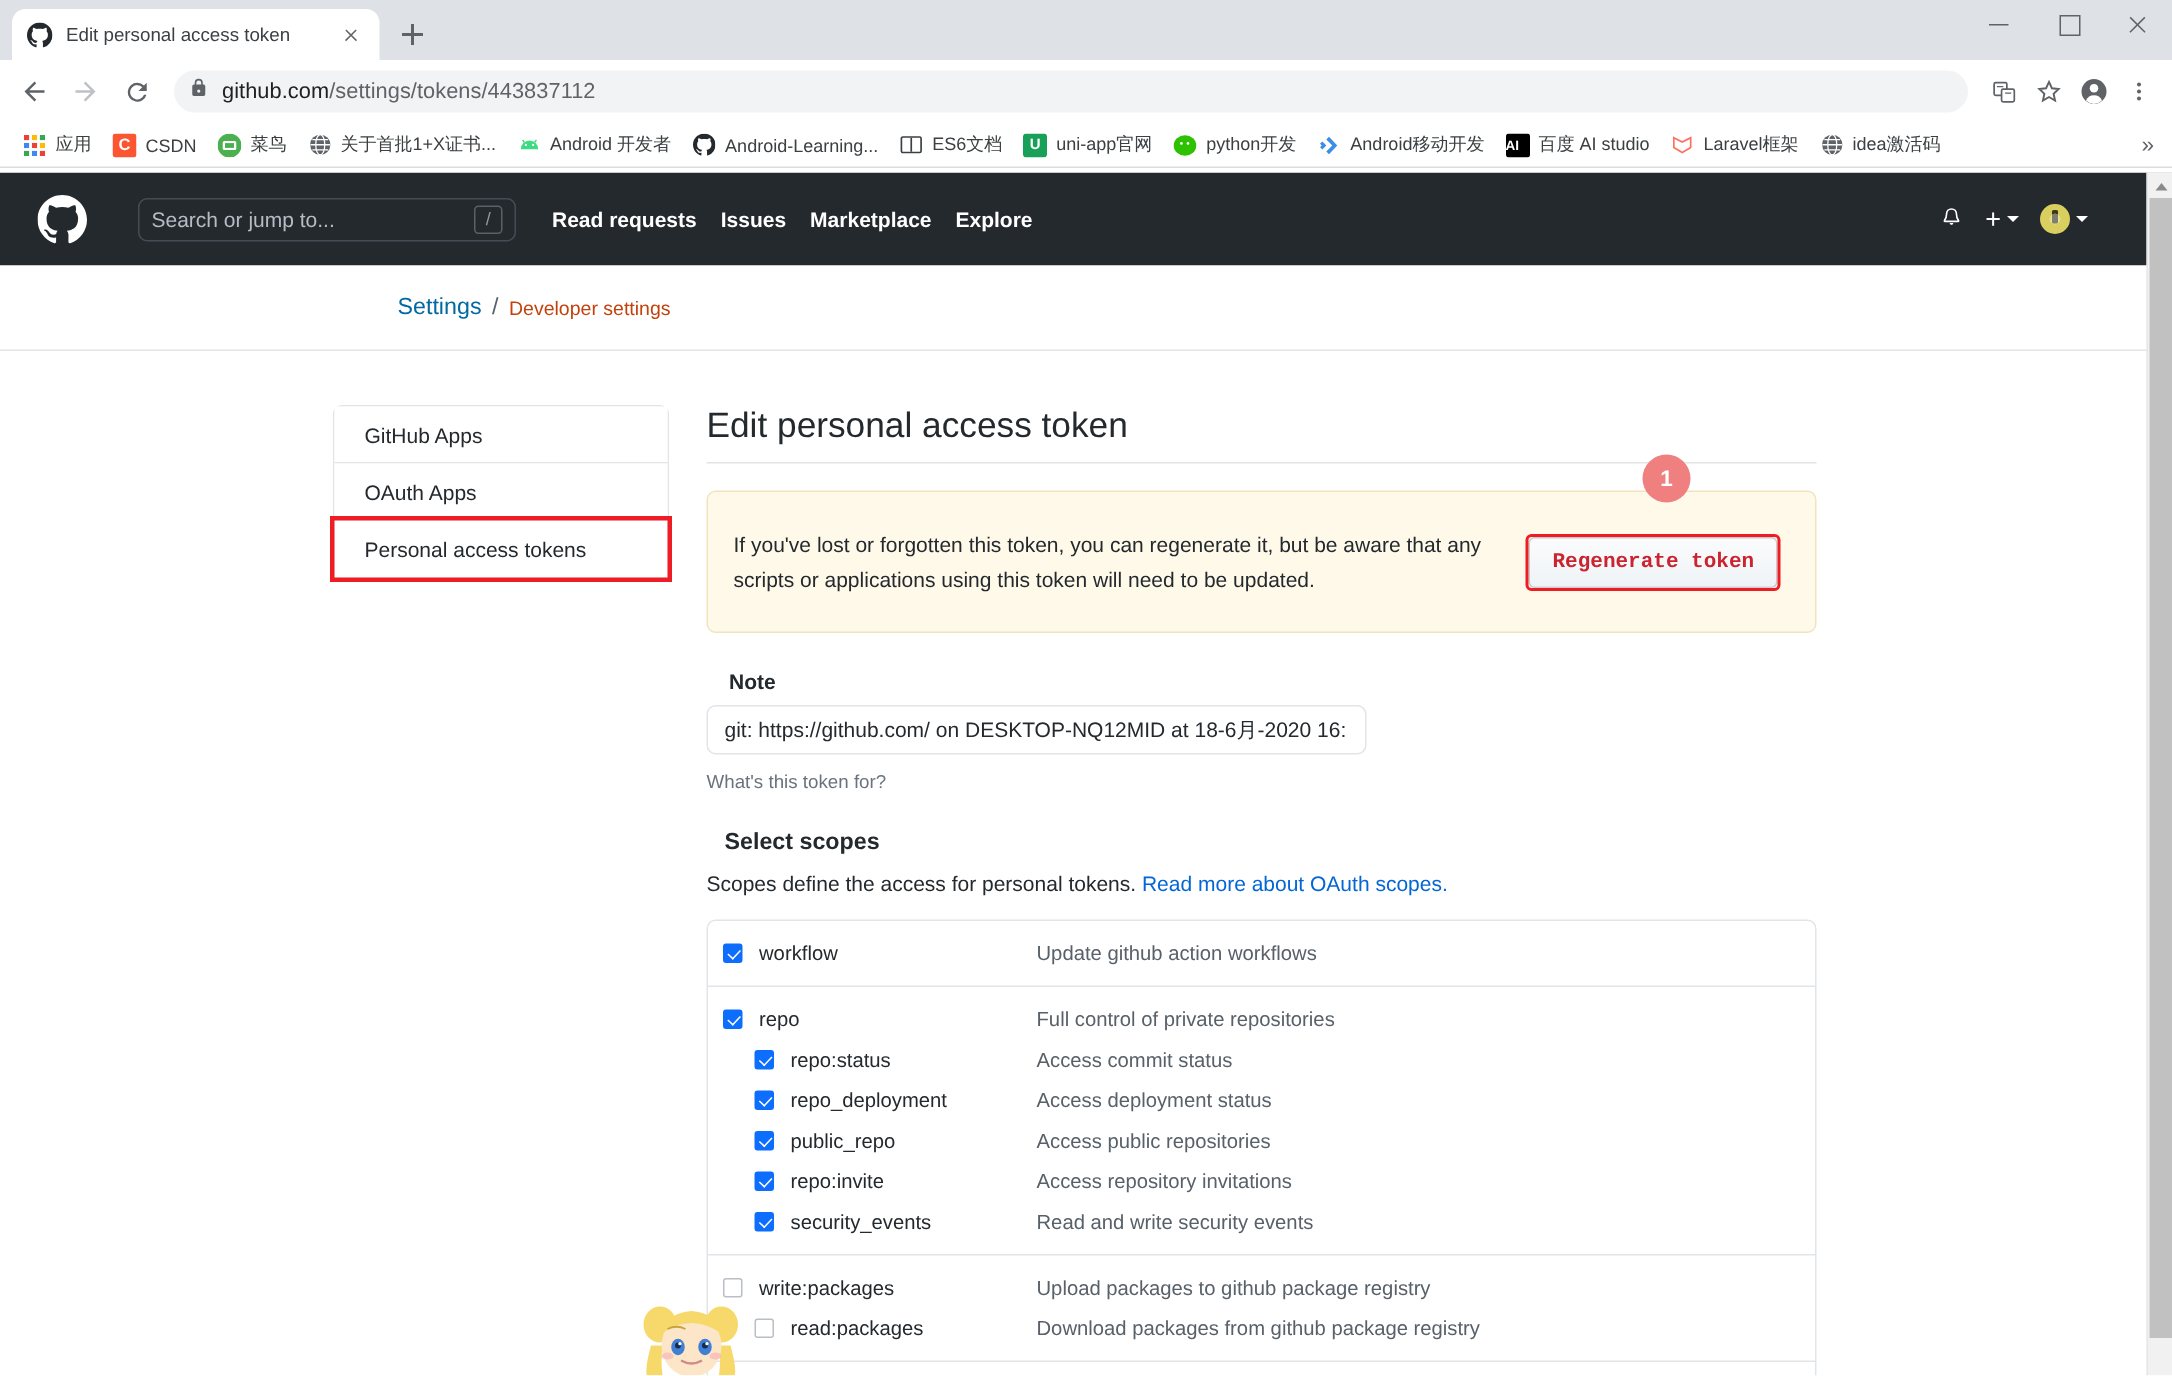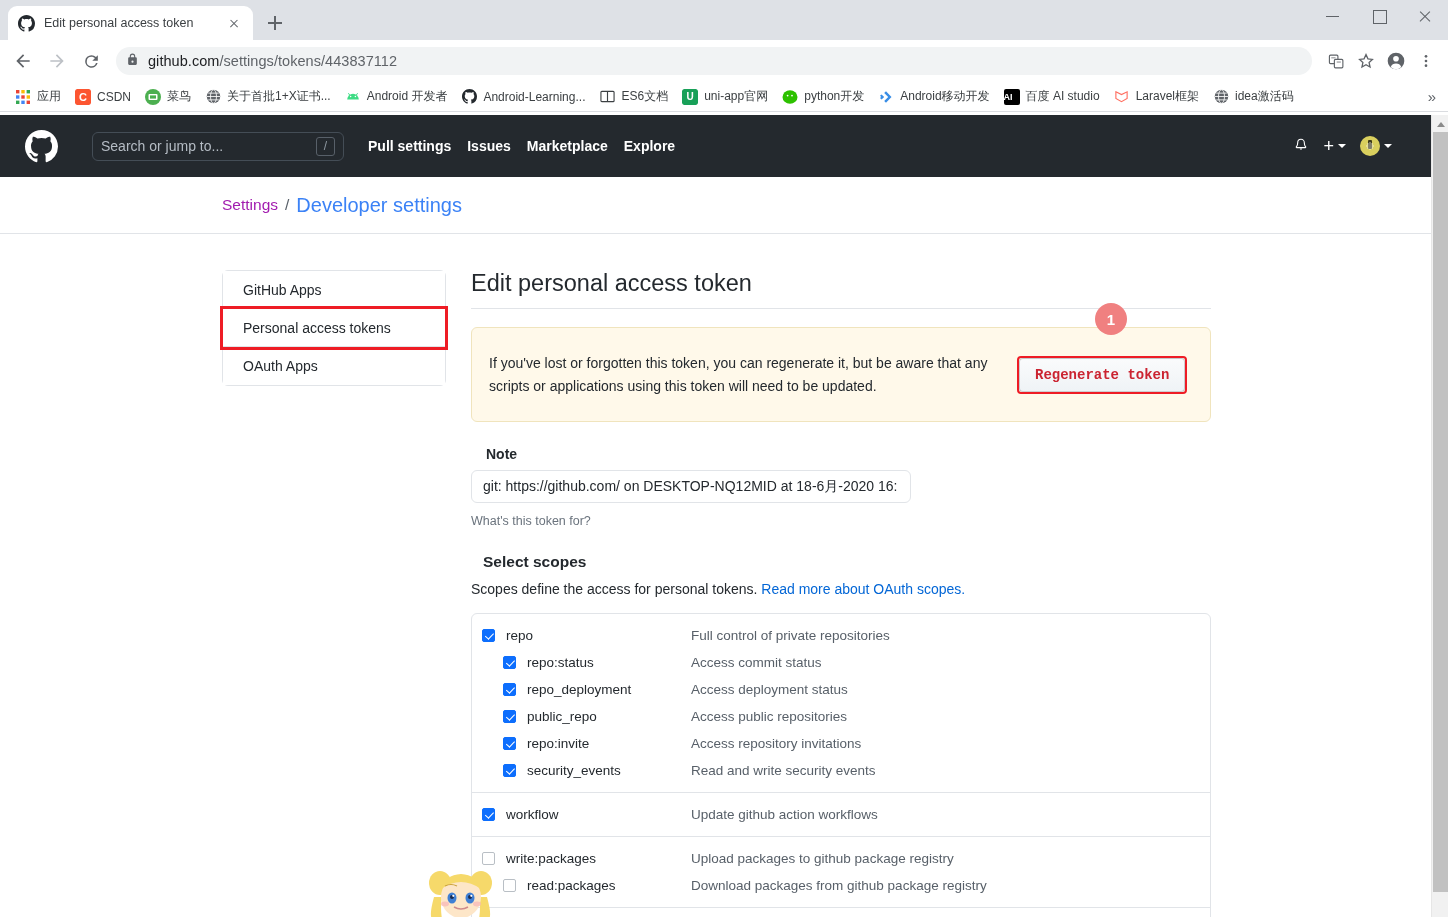--- a/index.html
+++ b/index.html
@@ -142,23 +142,23 @@
   }
   .avatar::after {
     content: ""; position: absolute; left: 2px; top: 2px; width: 16px; height: 16px;
     border-radius: 50%; background: radial-gradient(circle at 50% 50%, rgba(255,255,255,0.35) 0 32%, transparent 33%);
   }
 
   .breadcrumb-bar {
     height: 57px; border-bottom: 1px solid #e1e4e8; display: flex; align-items: center;
     padding-left: 222px; background: #fff;
   }
-  .crumb-link { color: #a21caf; font-size: 15.5px; text-decoration: none; }
+  .crumb-link { color: #0369a1; font-size: 15.5px; text-decoration: none; margin-left: 43px; }
   .crumb-sep { color: #586069; font-size: 15.5px; margin: 0 7px; }
-  .crumb-cur { color: #3b82f6; font-size: 20px; }
+  .crumb-cur { color: #c2410c; font-size: 13px; }
 
   .content { display: flex; padding: 36px 0 0 222px; }
 
   
   .sidebar {
     width: 224px; flex: 0 0 224px;
     border: 1px solid #e1e4e8; border-radius: 6px; overflow: visible;
     background: #fff; height: fit-content; position: relative; text-align: right;
   }
   .side-item {
@@ -461,21 +461,21 @@
       <span class="gh-logo">
         <svg viewBox="0 0 16 16" width="33" height="33">
             <path fill="#ffffff" d="M8 0C3.58 0 0 3.58 0 8c0 3.54 2.29 6.53 5.47 7.59.4.07.55-.17.55-.38 0-.19-.01-.82-.01-1.49-2.01.37-2.53-.49-2.69-.94-.09-.23-.48-.94-.82-1.13-.28-.15-.68-.52-.01-.53.63-.01 1.08.58 1.23.82.72 1.21 1.87.87 2.33.66.07-.52.28-.87.51-1.07-1.78-.2-3.64-.89-3.64-3.95 0-.87.31-1.59.82-2.15-.08-.2-.36-1.02.08-2.12 0 0 .67-.21 2.2.82.64-.18 1.32-.27 2-.27.68 0 1.36.09 2 .27 1.53-1.04 2.2-.82 2.2-.82.44 1.1.16 1.92.08 2.12.51.56.82 1.27.82 2.15 0 3.07-1.87 3.75-3.65 3.95.29.25.54.73.54 1.48 0 1.07-.01 1.93-.01 2.2 0 .21.15.46.55.38A8.01 8.01 0 0 0 16 8c0-4.42-3.58-8-8-8z"></path>
           </svg>
       </span>
       <div class="gh-search">
         <span class="gh-search-ph">Search or jump to...</span>
         <span class="slash-key">/</span>
       </div>
       <div class="gh-nav">
-        <a href="#">Pull settings</a>
+        <a href="#">Read requests</a>
         <a href="#">Issues</a>
         <a href="#">Marketplace</a>
         <a href="#">Explore</a>
       </div>
       <div class="gh-right">
         <span class="bell">
           <svg width="16" height="17" viewBox="0 0 16 16">
               <path fill="none" stroke="#ffffff" stroke-width="1.1" d="M8 1.8c-1.9 0-3.3 1.5-3.3 3.4 0 2.8-.8 3.6-1.4 4.3-.2.2 0 .6.3.6h8.8c.3 0 .5-.4.3-.6-.6-.7-1.4-1.5-1.4-4.3 0-1.9-1.4-3.4-3.3-3.4z"></path>
               <path fill="#ffffff" d="M6.8 11.1h2.4c0 .7-.5 1.2-1.2 1.2s-1.2-.5-1.2-1.2z"></path>
             </svg>
@@ -496,25 +496,25 @@
       <span class="crumb-sep">/</span>
       <span class="crumb-cur">Developer settings</span>
     </div>
 
     <div class="content">
 
       <div class="sidebar" id="sidebar">
           <div class="side-item">
             <span>GitHub Apps</span>
           </div>
+          <div class="side-item">
+            <span>OAuth Apps</span>
+          </div>
           <div class="side-item highlight">
             <span>Personal access tokens</span>
-          </div>
-          <div class="side-item">
-            <span>OAuth Apps</span>
           </div>
         </div>
 
       <div class="main">
         <div class="page-title">
           <span>Edit personal access token</span>
           <span class="step-badge">1</span>
         </div>
 
         <div class="warn">
@@ -528,20 +528,27 @@
         <input class="note-input" type="text" value="git: https://github.com/ on DESKTOP-NQ12MID at 18-6月-2020 16:" style="">
         <div class="hint">What's this token for?</div>
 
         <div class="section-title">Select scopes</div>
         <div class="section-sub"><span>Scopes define the access for personal tokens. </span><a href="#">Read more about OAuth scopes.</a></div>
 
         <div class="scopes" id="scopes-list">
             <div class="scope-group">
               <div class="scope-row">
                 <span class="cb on"></span>
+                <span class="scope-name">workflow</span>
+                <span class="scope-desc">Update github action workflows</span>
+              </div>
+            </div>
+            <div class="scope-group">
+              <div class="scope-row">
+                <span class="cb on"></span>
                 <span class="scope-name">repo</span>
                 <span class="scope-desc">Full control of private repositories</span>
               </div>
               <div class="scope-row child">
                 <span class="cb on"></span>
                 <span class="scope-name">repo:status</span>
                 <span class="scope-desc">Access commit status</span>
               </div>
               <div class="scope-row child">
                 <span class="cb on"></span>
@@ -555,27 +562,20 @@
               </div>
               <div class="scope-row child">
                 <span class="cb on"></span>
                 <span class="scope-name">repo:invite</span>
                 <span class="scope-desc">Access repository invitations</span>
               </div>
               <div class="scope-row child">
                 <span class="cb on"></span>
                 <span class="scope-name">security_events</span>
                 <span class="scope-desc">Read and write security events</span>
-              </div>
-            </div>
-            <div class="scope-group">
-              <div class="scope-row">
-                <span class="cb on"></span>
-                <span class="scope-name">workflow</span>
-                <span class="scope-desc">Update github action workflows</span>
               </div>
             </div>
             <div class="scope-group">
               <div class="scope-row">
                 <span class="cb"></span>
                 <span class="scope-name">write:packages</span>
                 <span class="scope-desc">Upload packages to github package registry</span>
               </div>
               <div class="scope-row child">
                 <span class="cb"></span>

